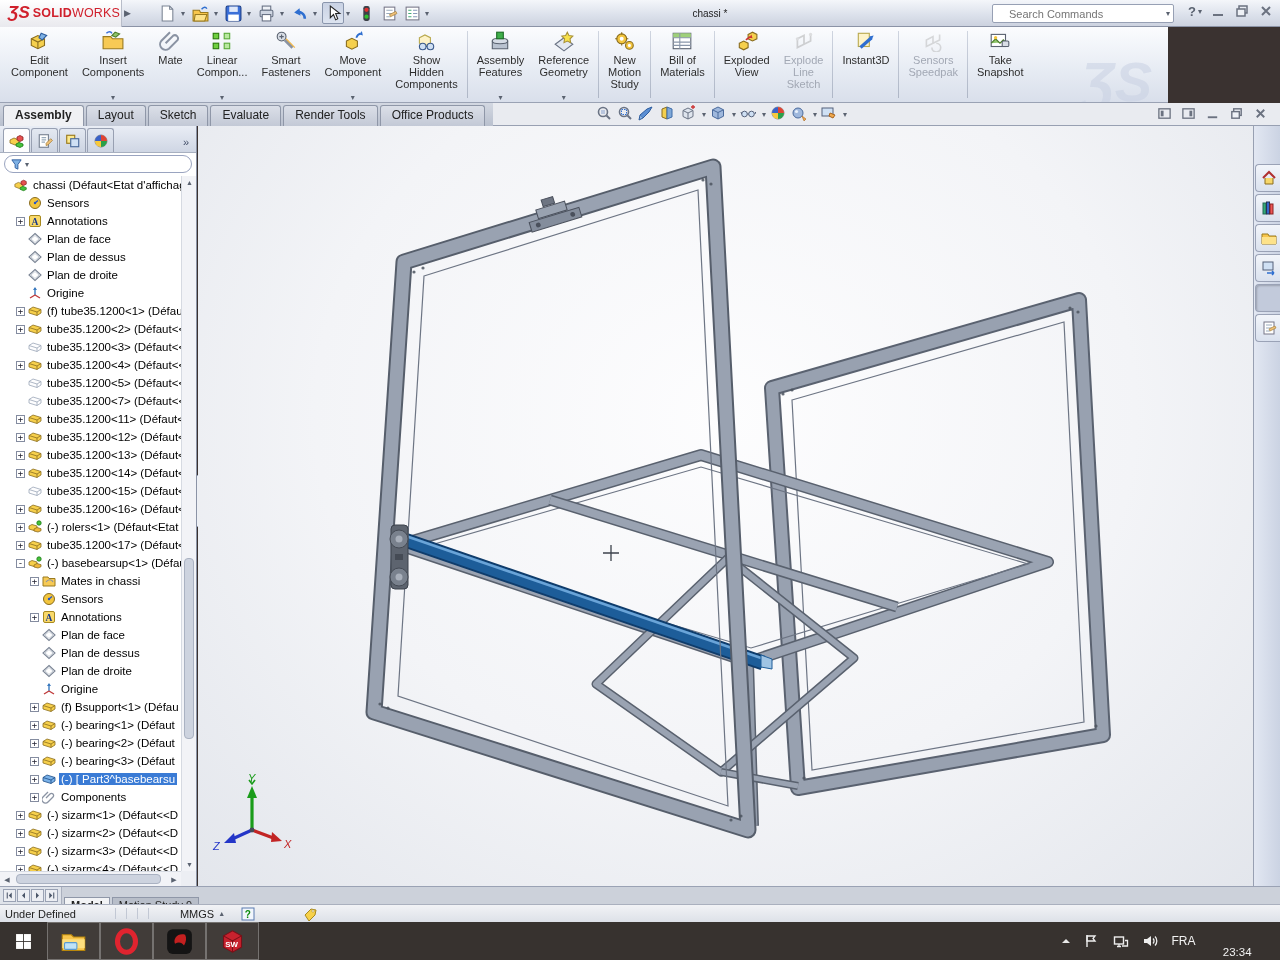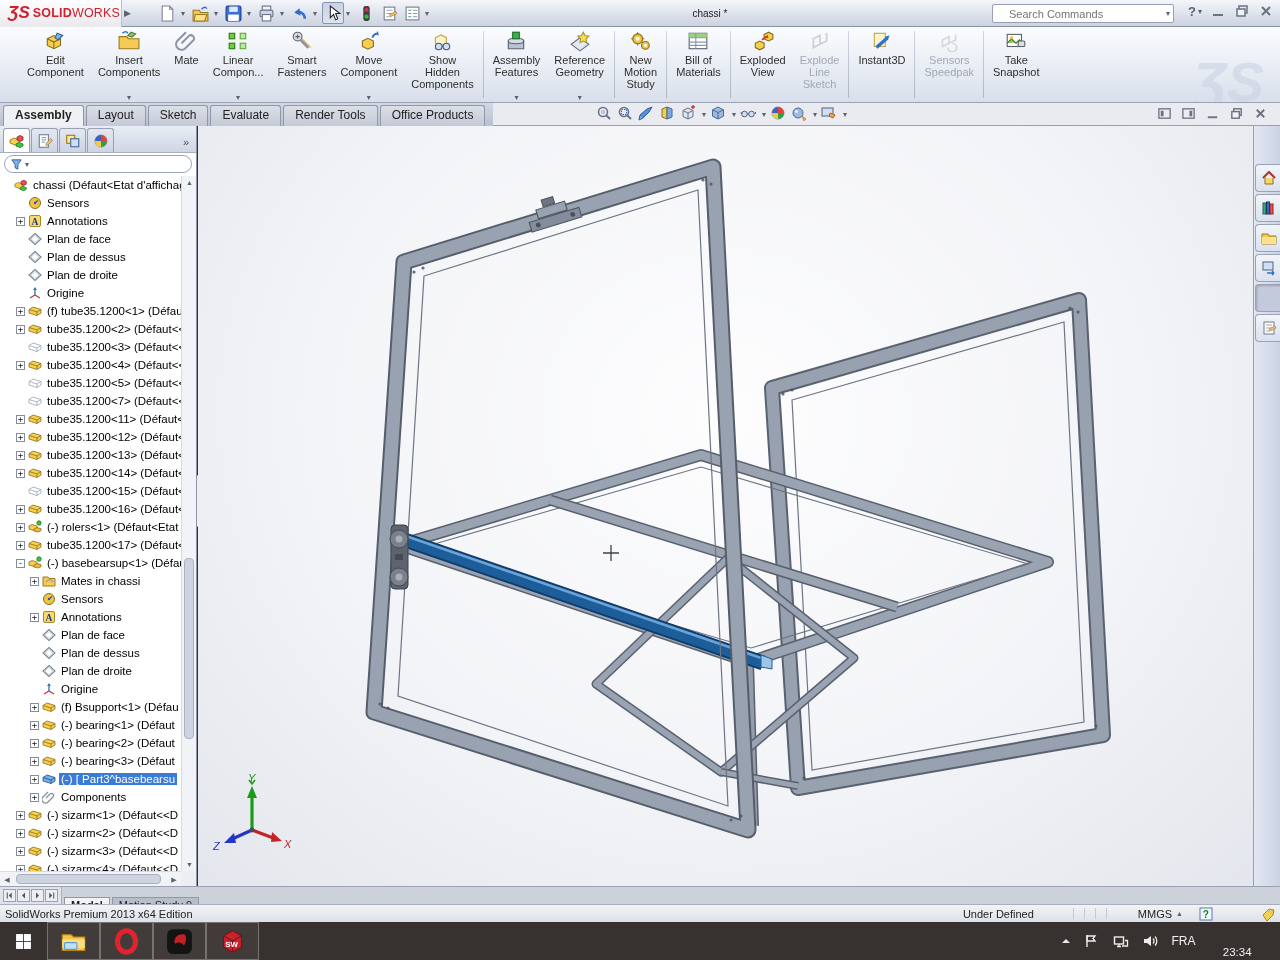--- a/index.html
+++ b/index.html
@@ -28,22 +28,22 @@
     border:1px solid #97a0b4; border-radius:2px; display:flex; align-items:center; padding:0 3px; }
   .search-box .icon { width:13px; height:13px; }
   .search-box input { flex:1; border:none; outline:none; font-size:11px; color:#444; padding:0 4px; font-family:Liberation Sans, sans-serif; }
   .search-box .caret { font-size:8px; color:#5a6270; margin-left:2px; }
   .title-controls { position:absolute; right:6px; top:3px; display:flex; align-items:center; gap:8px; }
   .title-controls .tbtn { width:16px; height:16px; }
   .title-controls .help { font-size:13px; color:#5a6270; font-weight:bold; }
   .title-controls .caret { font-size:8px; color:#5a6270; margin-left:-6px; }
 
   
-  .ribbon { position:absolute; left:0; top:27px; width:1280px; height:76px;
-    background:linear-gradient(#fbfcfe,#e6ebf3 60%,#d9dfeb); border-bottom:1px solid #9aa2b4; overflow:hidden;padding-left:16px; }
+  .ribbon { position:absolute; left:0; top:27px; width:1168px; height:76px;
+    background:linear-gradient(#fbfcfe,#e6ebf3 60%,#d9dfeb); border-bottom:1px solid #9aa2b4; overflow:hidden; }
   .ribbon-buttons { display:flex; align-items:stretch; height:75px; padding-left:4px; }
   .rbtn { display:flex; flex-direction:column; align-items:center; padding:3px 7px 1px;
     font-size:11px; line-height:12px; color:#2e2e2e; text-align:center; border-radius:2px; }
   .rbtn .rico { width:22px; height:22px; margin-bottom:2px; }
   .rbtn .rlabel { white-space:pre-line; }
   .rbtn .rcaret { font-size:8px; color:#5a6270; margin-top:auto; height:9px; }
   .rbtn.disabled { color:#a2a8b4; } .rbtn.disabled .rico { opacity:.45; filter:grayscale(1); }
   .rsep { width:1px; background:linear-gradient(#cfd5e0,#aeb6c6); margin:4px 2px; }
   .ds-watermark { position:absolute; right:16px; top:22px; font-size:56px; font-style:italic; font-weight:bold;
     color:#c9d1e3; opacity:.55; pointer-events:none; }
@@ -1044,21 +1044,20 @@
           </svg></span>
       </div>
   </div>
   <div id="doc-tab-holder" style="display:flex">
       <div class="dtab active">Model</div>
       <div class="dtab">Motion Study 9</div>
     </div>
 </div>
 
 <div class="statusbar">
-  <span class="lefttext">SolidWorks Premium 2013 x64 Edition</span>
   <div class="status-right">
     <span>Under Defined</span>
     <span style="width:34px"></span>
     <span class="ssep"></span>
       <span class="ssep"></span>
       <span class="ssep"></span>
       <span class="ssep"></span>
     <span style="width:26px"></span>
     <span>MMGS</span>
     <span class="mmgs-caret">▲</span>

